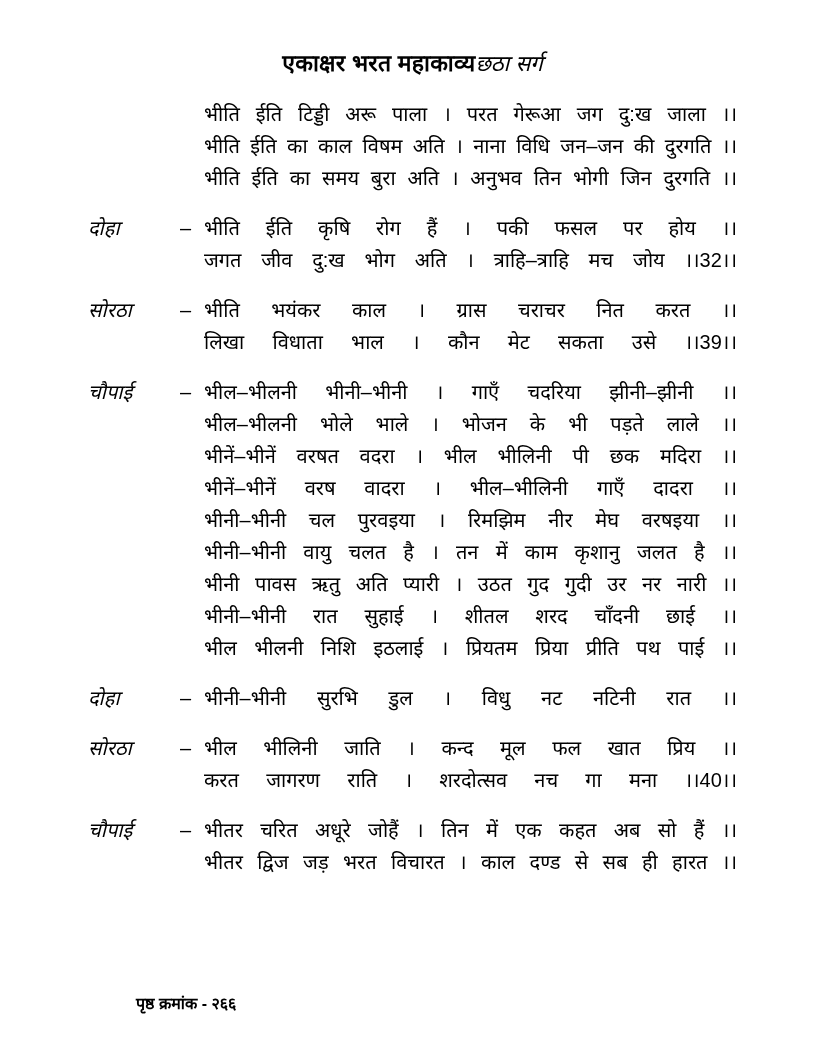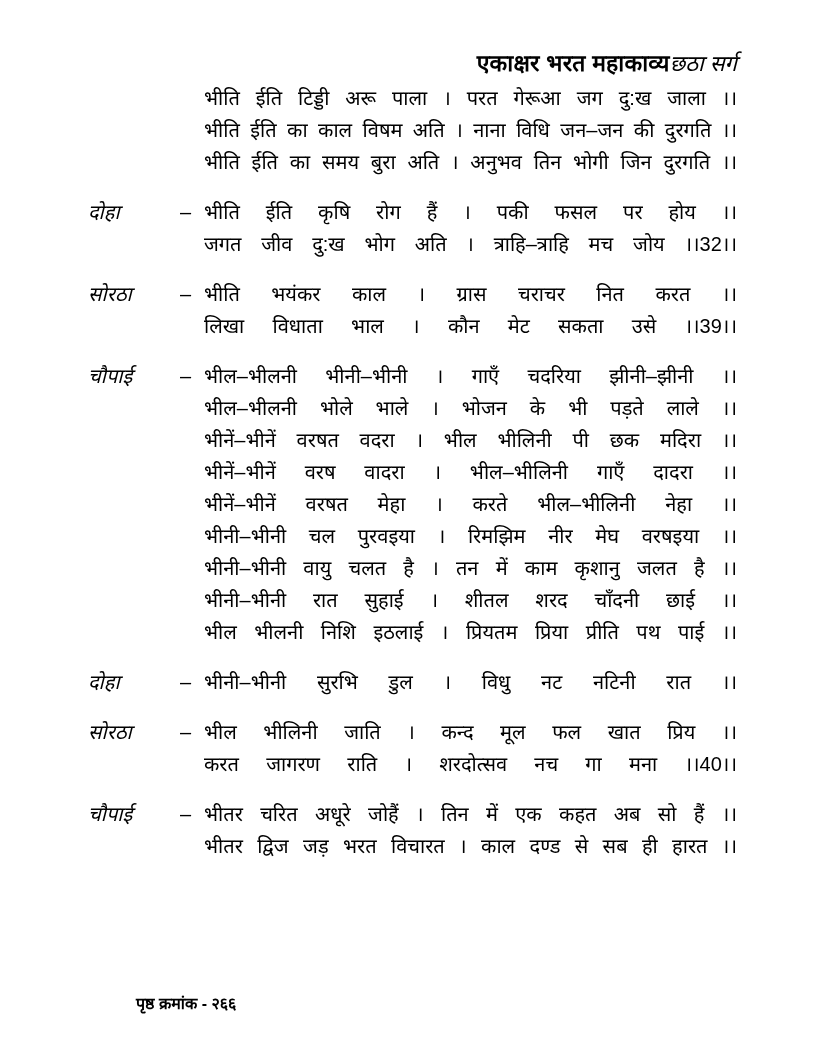--- a/index.html
+++ b/index.html
@@ -10,23 +10,23 @@
     margin: 0 auto;
     background: #ffffff;
     color: #000000;
     font-family: "Liberation Sans", sans-serif;
     box-sizing: border-box;
     padding: 46px 79px 0 88px;
     overflow: hidden;
   }
   .header {
     display: flex;
-    justify-content: flex-end;
+    justify-content: center;
     align-items: baseline;
-    margin-bottom: 4px;
+    margin-bottom: 20px;
   }
   .book-title {
     font-weight: bold;
     font-size: 23px;
     letter-spacing: 0.2px;
   }
   .chapter-name {
     font-style: italic;
     font-size: 22px;
   }
@@ -136,29 +136,29 @@
           <div class="line-row">
             <span class="dash-cell"></span>
             <span class="line-text">भीनें–भीनें वरषत वदरा । भील भीलिनी पी छक मदिरा ।।</span>
           </div>
           <div class="line-row">
             <span class="dash-cell"></span>
             <span class="line-text">भीनें–भीनें वरष वादरा । भील–भीलिनी गाएँ दादरा ।।</span>
           </div>
           <div class="line-row">
             <span class="dash-cell"></span>
-            <span class="line-text">भीनें–भीनें वरषत मेहा । करते भील–भीलिनी नेहा ।।</span>
-          </div>
-          <div class="line-row">
-            <span class="dash-cell"></span>
             <span class="line-text">भीनी–भीनी चल पुरवइया । रिमझिम नीर मेघ वरषइया ।।</span>
           </div>
           <div class="line-row">
             <span class="dash-cell"></span>
             <span class="line-text">भीनी–भीनी वायु चलत है । तन में काम कृशानु जलत है ।।</span>
+          </div>
+          <div class="line-row">
+            <span class="dash-cell"></span>
+            <span class="line-text">भीनी पावस ऋतु अति प्यारी । उठत गुद गुदी उर नर नारी ।।</span>
           </div>
           <div class="line-row">
             <span class="dash-cell"></span>
             <span class="line-text">भीनी–भीनी रात सुहाई । शीतल शरद  चाँदनी छाई ।।</span>
           </div>
           <div class="line-row">
             <span class="dash-cell"></span>
             <span class="line-text">भील भीलनी निशि इठलाई । प्रियतम प्रिया प्रीति पथ पाई ।।</span>
           </div>
         </div>

